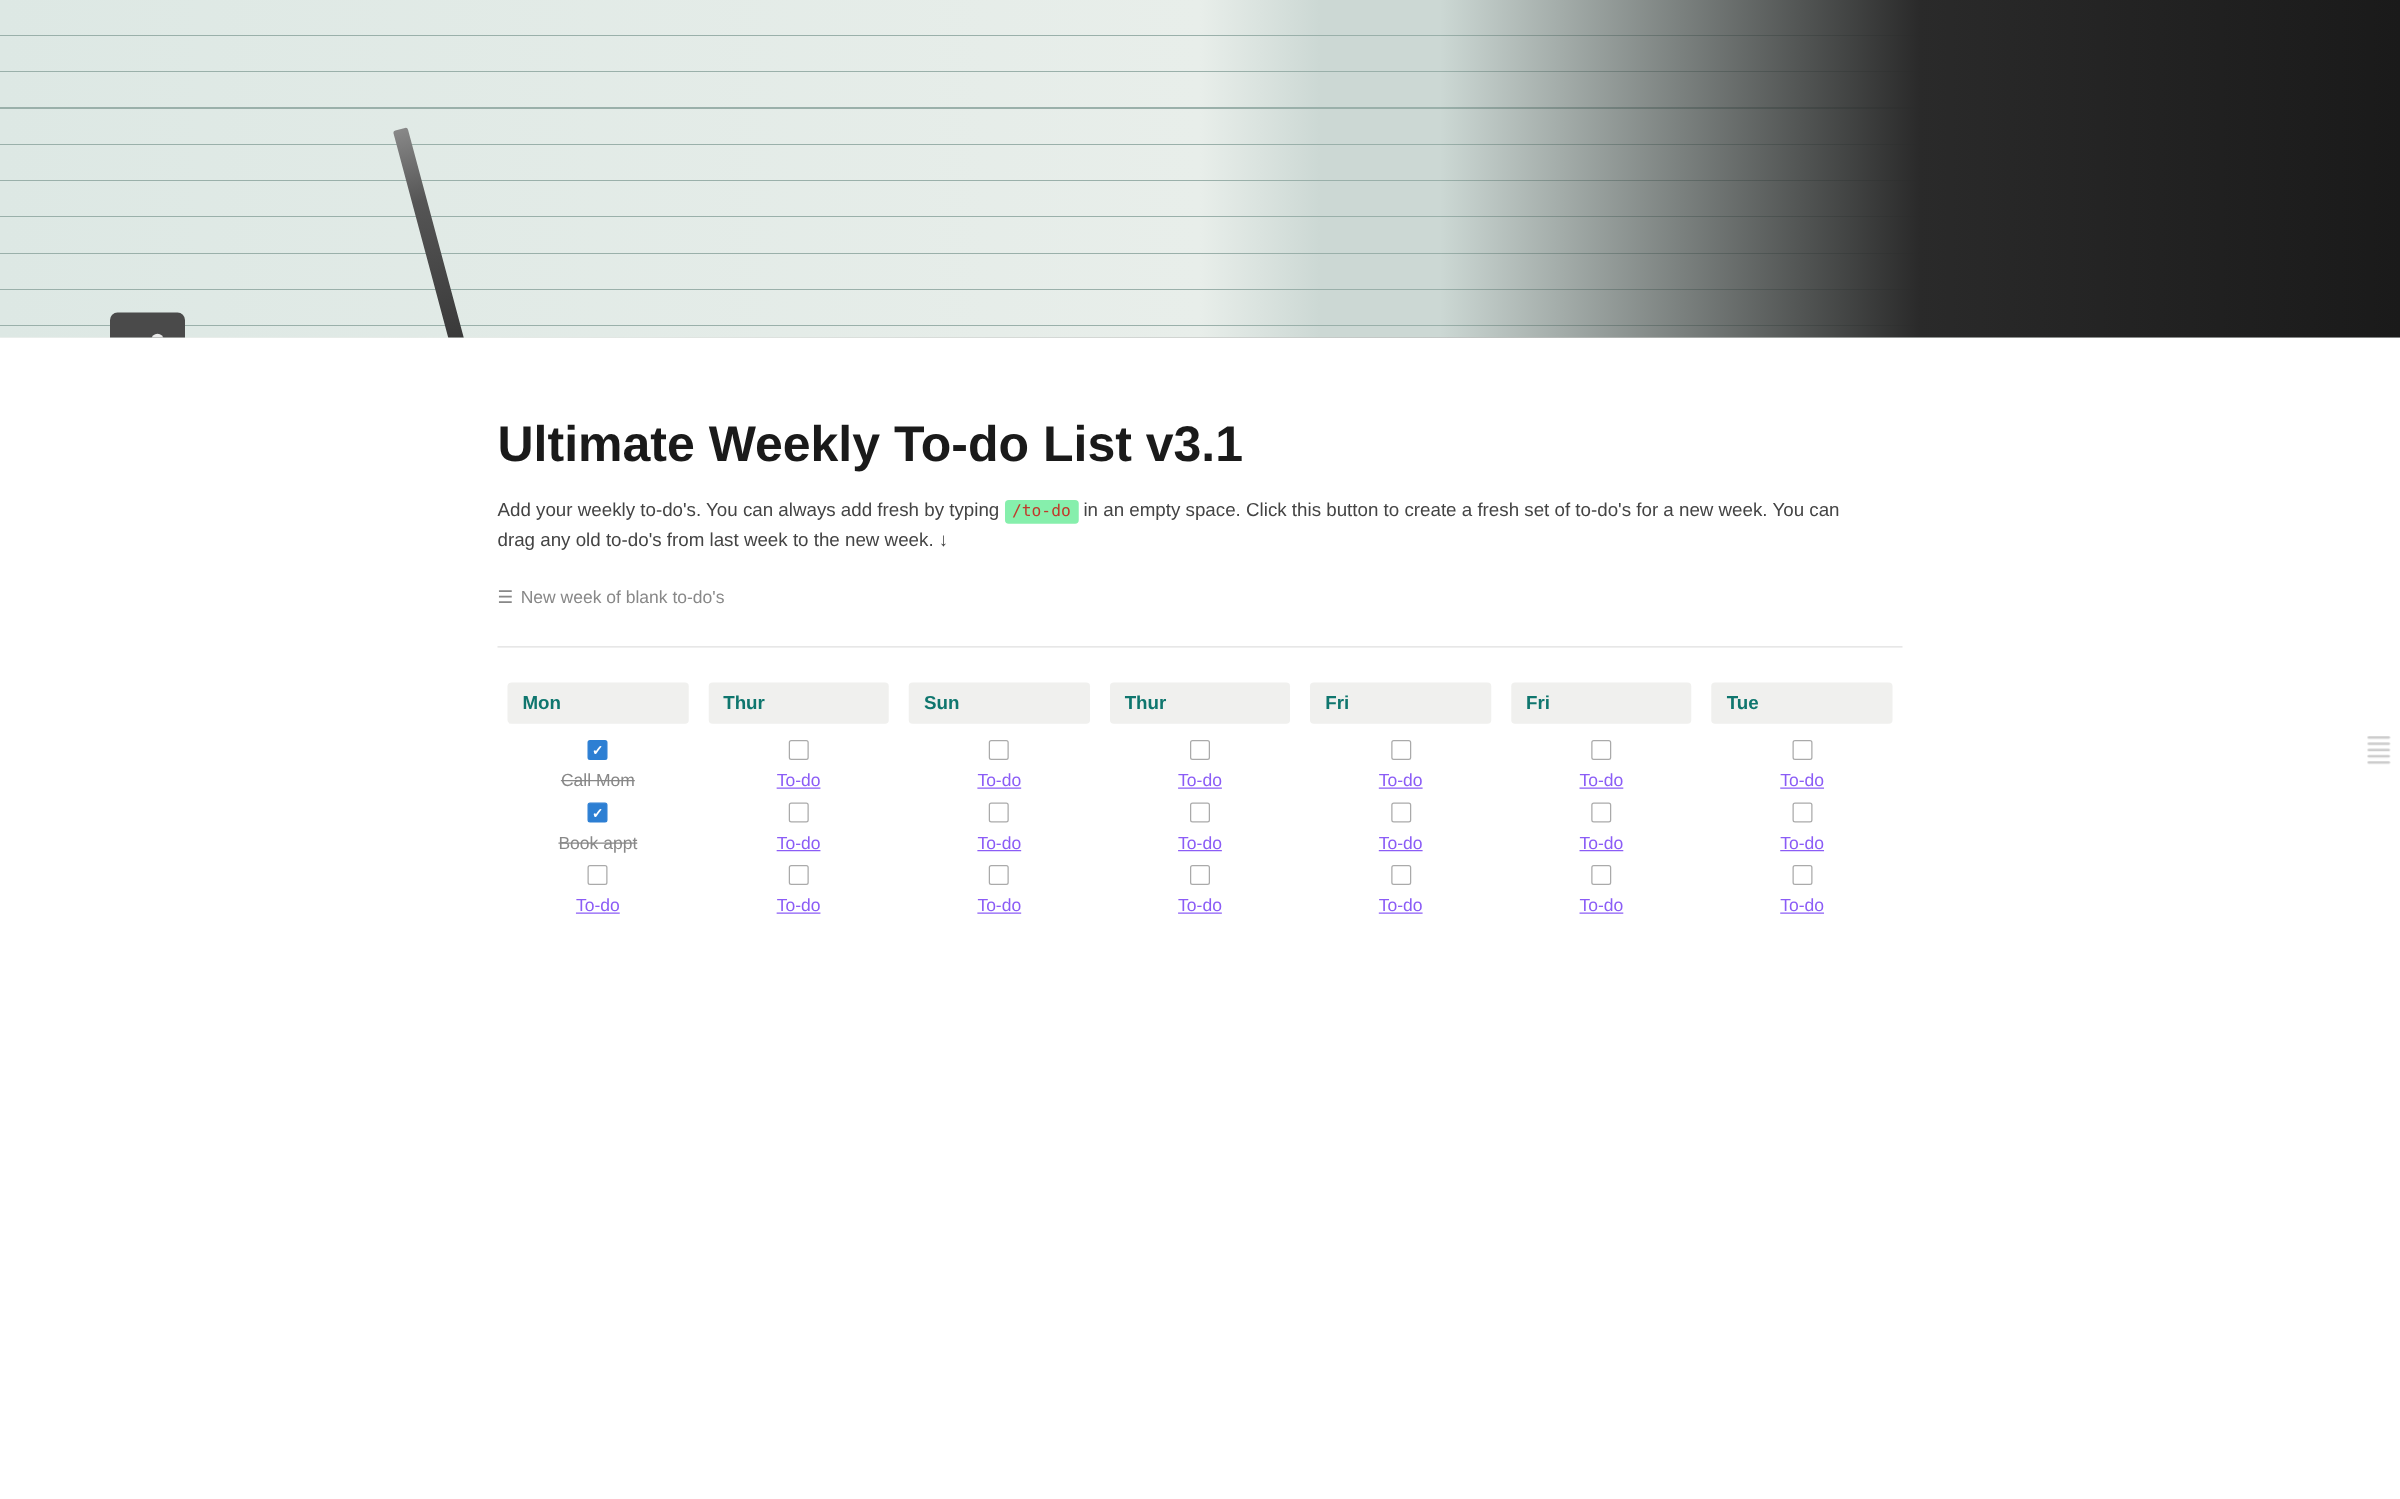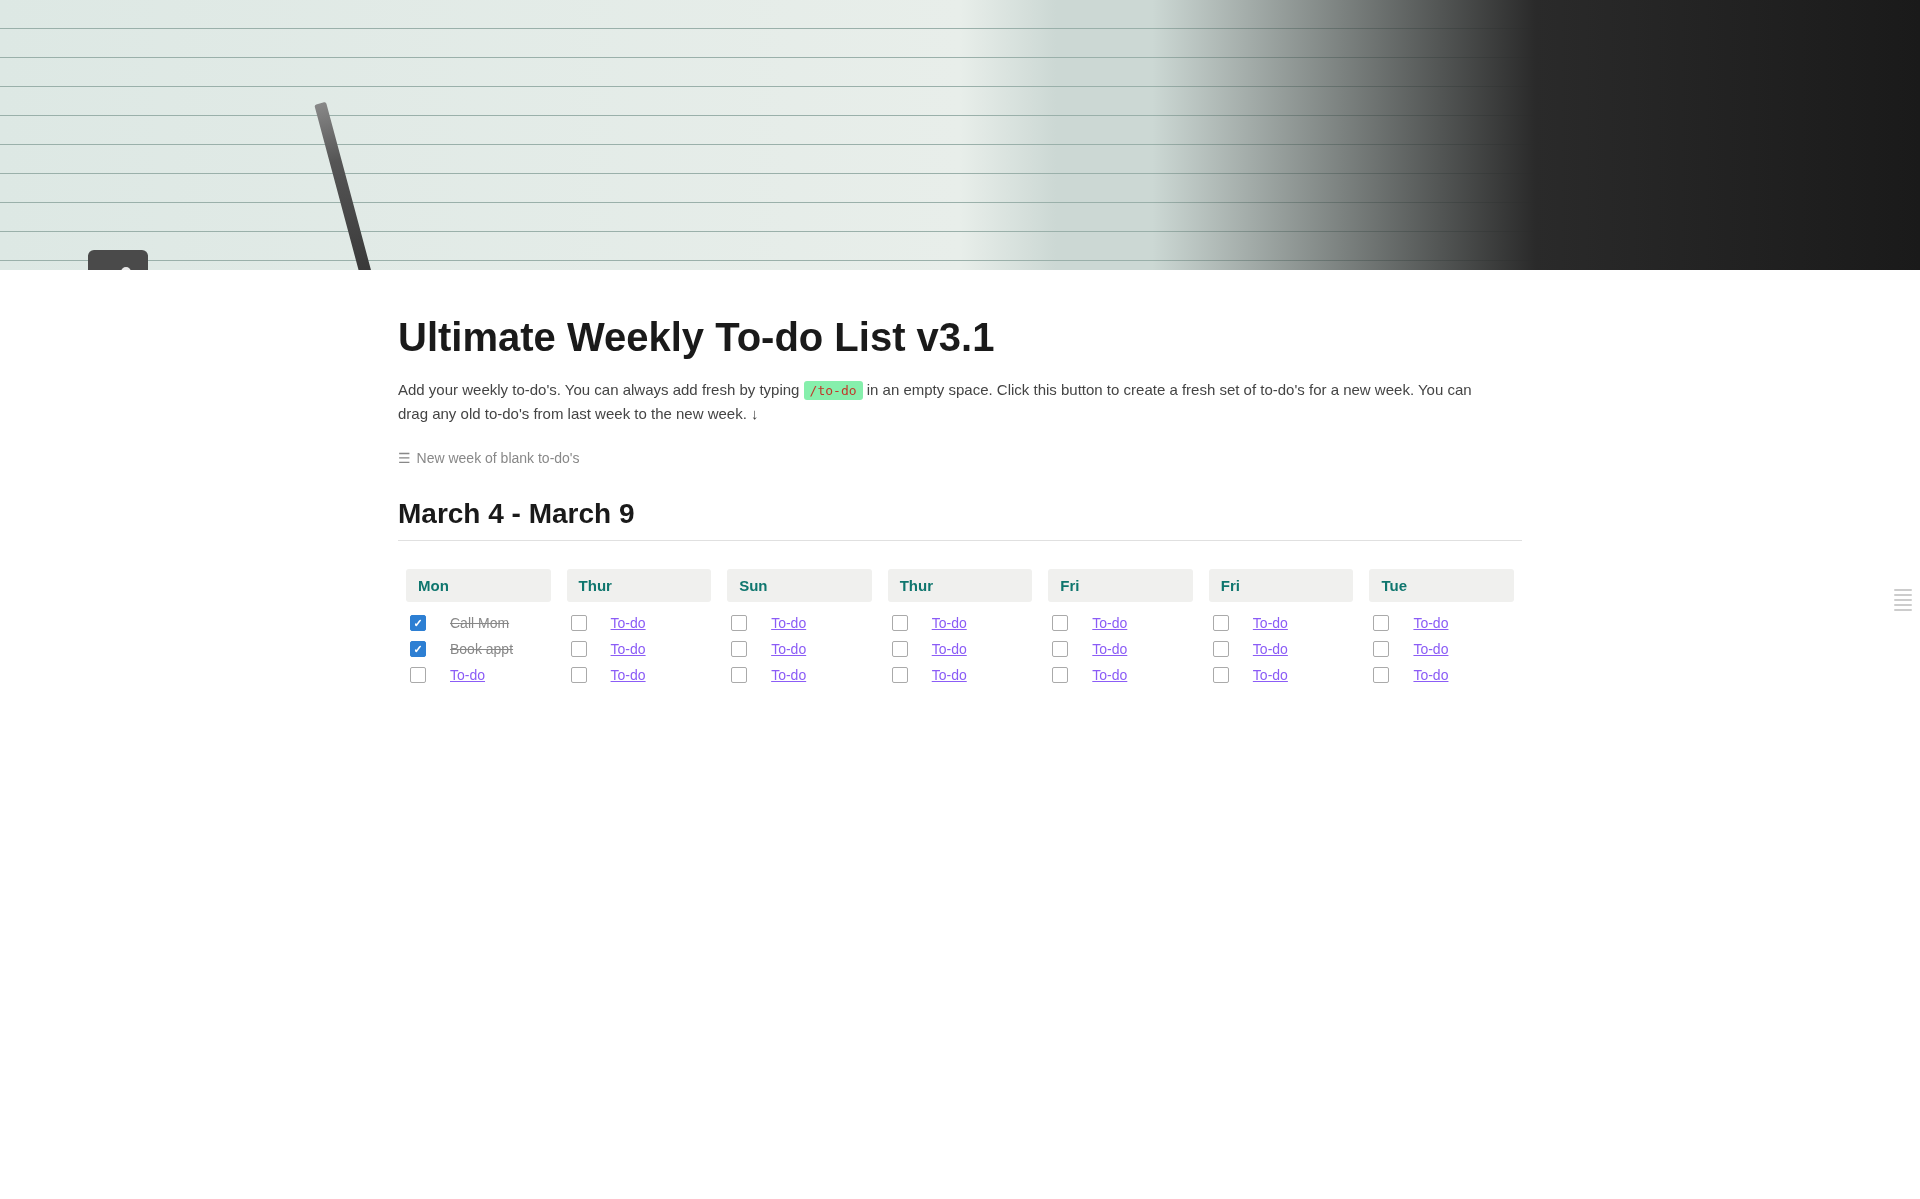--- a/index.html
+++ b/index.html
@@ -98,21 +98,21 @@
     }
 
     .dice-dot.empty {
       background: transparent;
     }
 
     
     .content {
       max-width: 1300px;
       margin: 0 auto;
-      padding: 41px 88px 80px;
+      padding: 60px 88px 80px;
     }
 
     
     .scrollbar {
       position: fixed;
       right: 8px;
       top: 50%;
       transform: translateY(-50%);
       display: flex;
       flex-direction: column;
@@ -198,24 +198,25 @@
       color: #0f766e;
       background: #f0f0ee;
       padding: 8px 12px;
       margin-bottom: 8px;
       border-radius: 3px;
     }
 
     .todo-item {
       display: flex;
       align-items: center;
-      gap: 24px;
+      gap: 8px;
       padding: 5px 4px;
       font-size: 14px;
       color: #333;
+      flex-direction: column;
     }
 
     .checkbox {
       width: 16px;
       height: 16px;
       border: 1.5px solid #aaa;
       border-radius: 2px;
       flex-shrink: 0;
       display: flex;
       align-items: center;
@@ -275,21 +276,20 @@
 
   <p class="description">
     <span>Add your weekly to-do's. You can always add fresh by typing </span><code class="code-inline">/to-do</code><span> in an empty space. Click this button to create a fresh set of to-do's for a new week. You can drag any old to-do's from last week to the new week. ↓</span>
   </p>
 
   <button class="new-week-btn">
     <span class="week-icon">☰</span>
     <span>New week of blank to-do's</span>
   </button>
 
-  <h2 class="week-heading">March 4 - March 9</h2>
   <hr class="week-divider">
 
   <div class="week-grid" id="week-grid">
 
   <div class="day-column">
         <div class="day-header">Mon</div>
         <div class="todo-item">
           <div class="checkbox checked"></div>
           <span class="todo-text strikethrough">Call Mom</span>
         </div>

